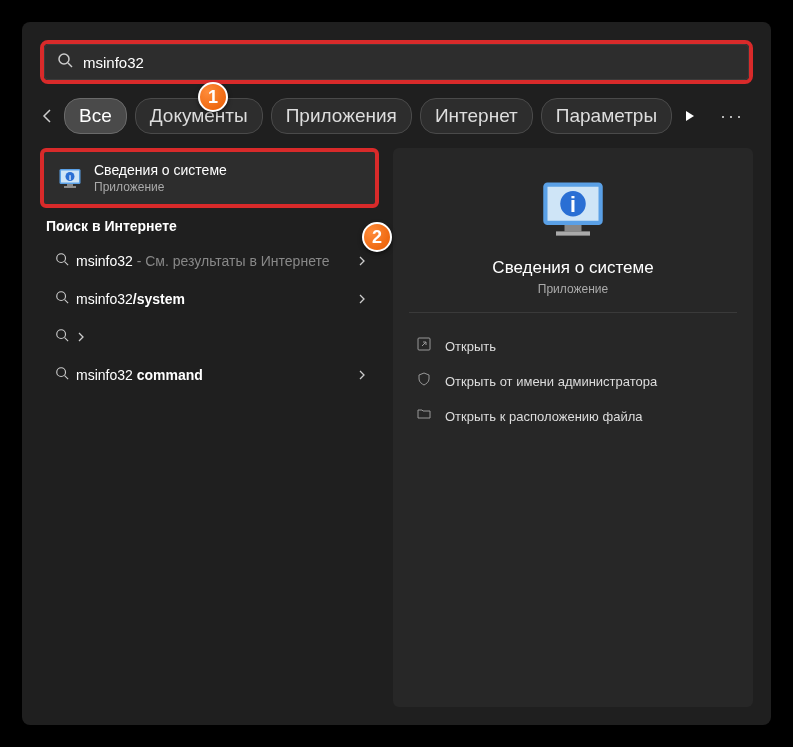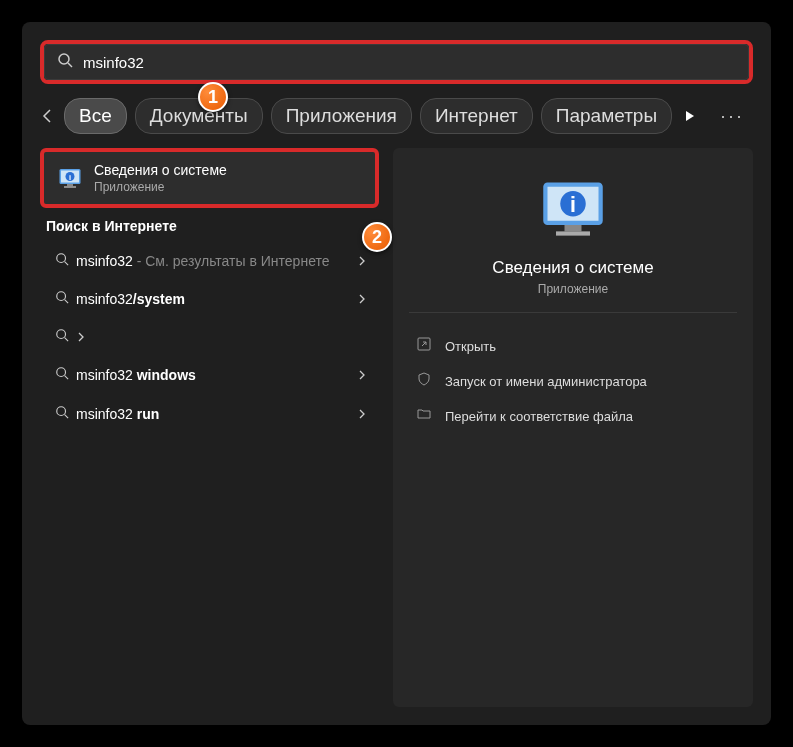--- a/index.html
+++ b/index.html
@@ -351,31 +351,21 @@
               </svg></span>
             <span class="chev"><svg width="10" height="10" viewBox="0 0 10 10">
                 <path d="M3 1 L7 5 L3 9" stroke="#ccc" stroke-width="1.3" fill="none"></path>
               </svg></span>
           </div>
           <div class="web-item">
             <span class="web-icon"><svg width="14" height="14" viewBox="0 0 16 16">
                 <circle cx="7" cy="7" r="5" stroke="#ccc" stroke-width="1.3" fill="none"></circle>
                 <line x1="11" y1="11" x2="15" y2="15" stroke="#ccc" stroke-width="1.3"></line>
               </svg></span>
-            <span class="web-text"><span>msinfo32 </span><span class="bold">windows</span></span>
-            <span class="chev"><svg width="10" height="10" viewBox="0 0 10 10">
-                <path d="M3 1 L7 5 L3 9" stroke="#ccc" stroke-width="1.3" fill="none"></path>
-              </svg></span>
-          </div>
-          <div class="web-item">
-            <span class="web-icon"><svg width="14" height="14" viewBox="0 0 16 16">
-                <circle cx="7" cy="7" r="5" stroke="#ccc" stroke-width="1.3" fill="none"></circle>
-                <line x1="11" y1="11" x2="15" y2="15" stroke="#ccc" stroke-width="1.3"></line>
-              </svg></span>
-            <span class="web-text"><span>msinfo32 </span><span class="bold">run</span></span>
+            <span class="web-text"><span>msinfo32 </span><span class="bold">command</span></span>
             <span class="chev"><svg width="10" height="10" viewBox="0 0 10 10">
                 <path d="M3 1 L7 5 L3 9" stroke="#ccc" stroke-width="1.3" fill="none"></path>
               </svg></span>
           </div>
         </div>
     </div>
 
     <div class="right-col">
       <div class="preview-icon-wrap">
         <svg width="68" height="68" viewBox="0 0 32 32">
@@ -399,26 +389,26 @@
               </svg>
           </span>
           <span>Открыть</span>
         </div>
         <div class="action-item">
           <span class="action-icon">
             <svg width="14" height="14" viewBox="0 0 14 14">
                 <path d="M7 1 L12 3 V7 C12 10 9 12 7 13 C5 12 2 10 2 7 V3 Z" stroke="#999" fill="none"></path>
               </svg>
           </span>
-          <span>Запуск от имени администратора</span>
+          <span>Открыть от имени администратора</span>
         </div>
         <div class="action-item">
           <span class="action-icon">
             <svg width="14" height="14" viewBox="0 0 14 14">
                 <path d="M1 3 H5 L6 4 H13 V11 H1 Z" stroke="#999" fill="none"></path>
               </svg>
           </span>
-          <span>Перейти к соответствие файла</span>
+          <span>Открыть к расположению файла</span>
         </div>
       </div>
     </div>
   </div>
 </div>
 
 </body></html>

